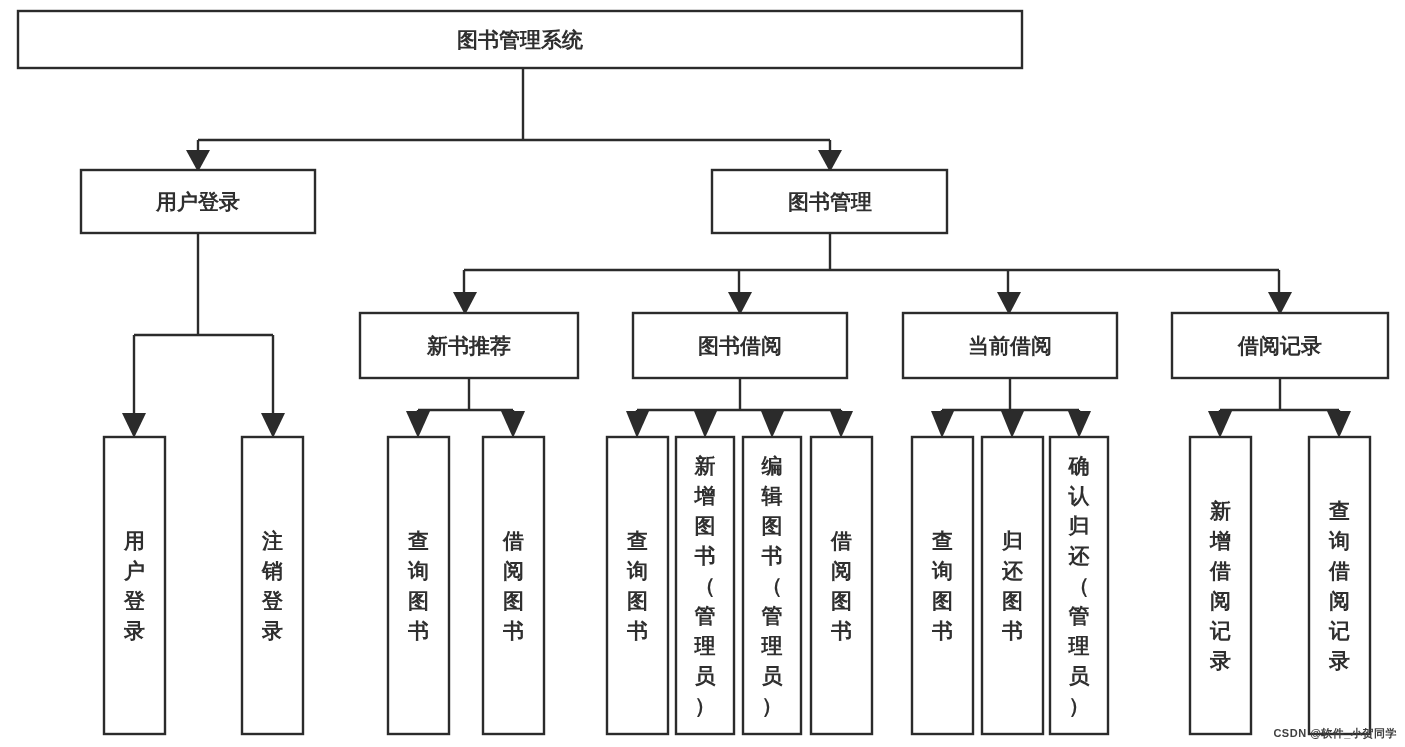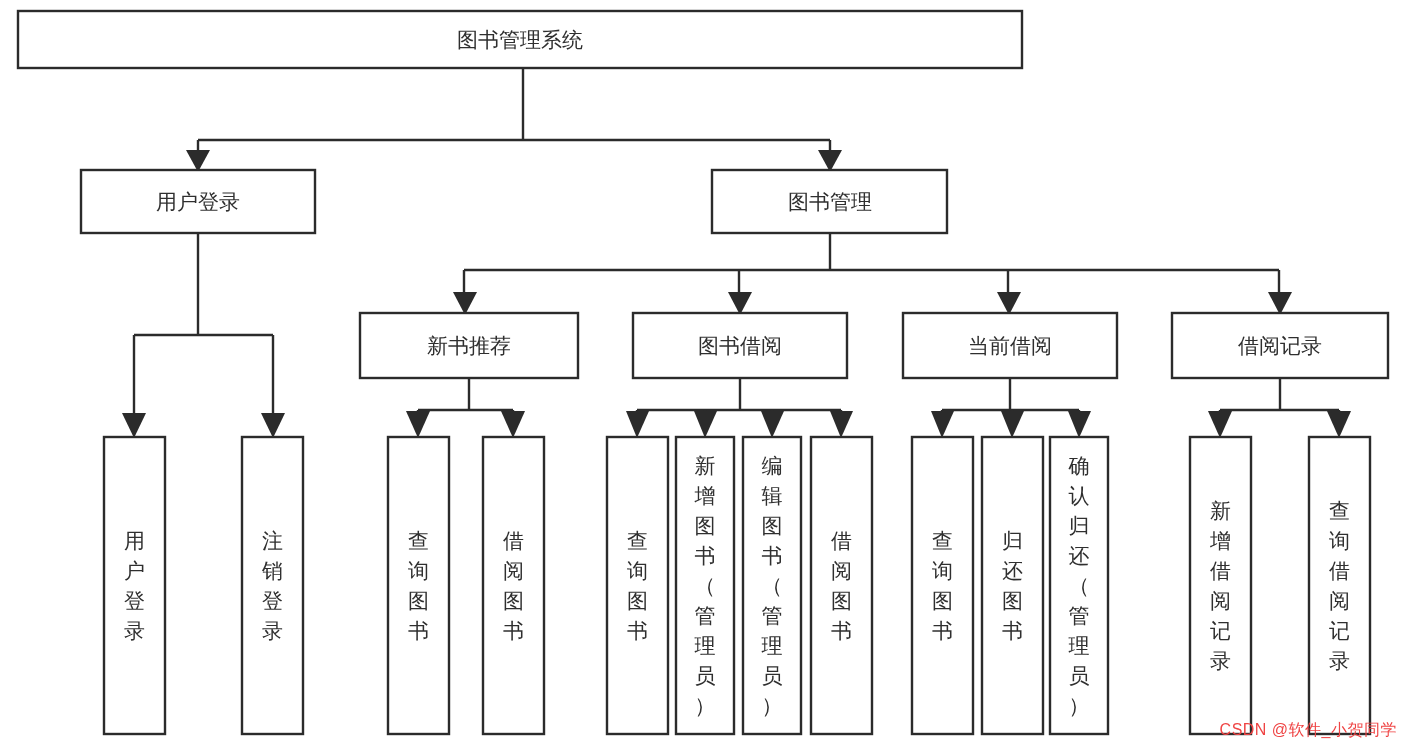--- a/index.html
+++ b/index.html
@@ -11,20 +11,21 @@
     width: 1405px;
     height: 747px;
     font-family: "Liberation Sans", "DejaVu Sans", sans-serif;
     overflow: hidden;
     position: relative;
   }
   #diagram-root {
     position: relative;
     width: 1405px;
     height: 747px;
+    font-weight: bold;
   }
   svg#tree-svg {
     position: absolute;
     top: 0;
     left: 0;
     width: 1405px;
     height: 747px;
     display: block;
   }
   .node-box {
@@ -53,22 +54,22 @@
     fill: #2f2f2f;
     font-family: "Liberation Sans", "DejaVu Sans", sans-serif;
     font-size: 21px;
     text-anchor: middle;
   }
   .watermark {
     position: absolute;
     right: 8px;
     bottom: 6px;
     font-family: "Liberation Sans", "DejaVu Sans", sans-serif;
-    font-size: 16px;
-    color: #ef4444;
+    font-size: 11px;
+    color: #404040;
     letter-spacing: 0.5px;
     white-space: nowrap;
     pointer-events: none;
   }
 </style>
 </head>
 <body>
 
 <div id="diagram-root">
 

